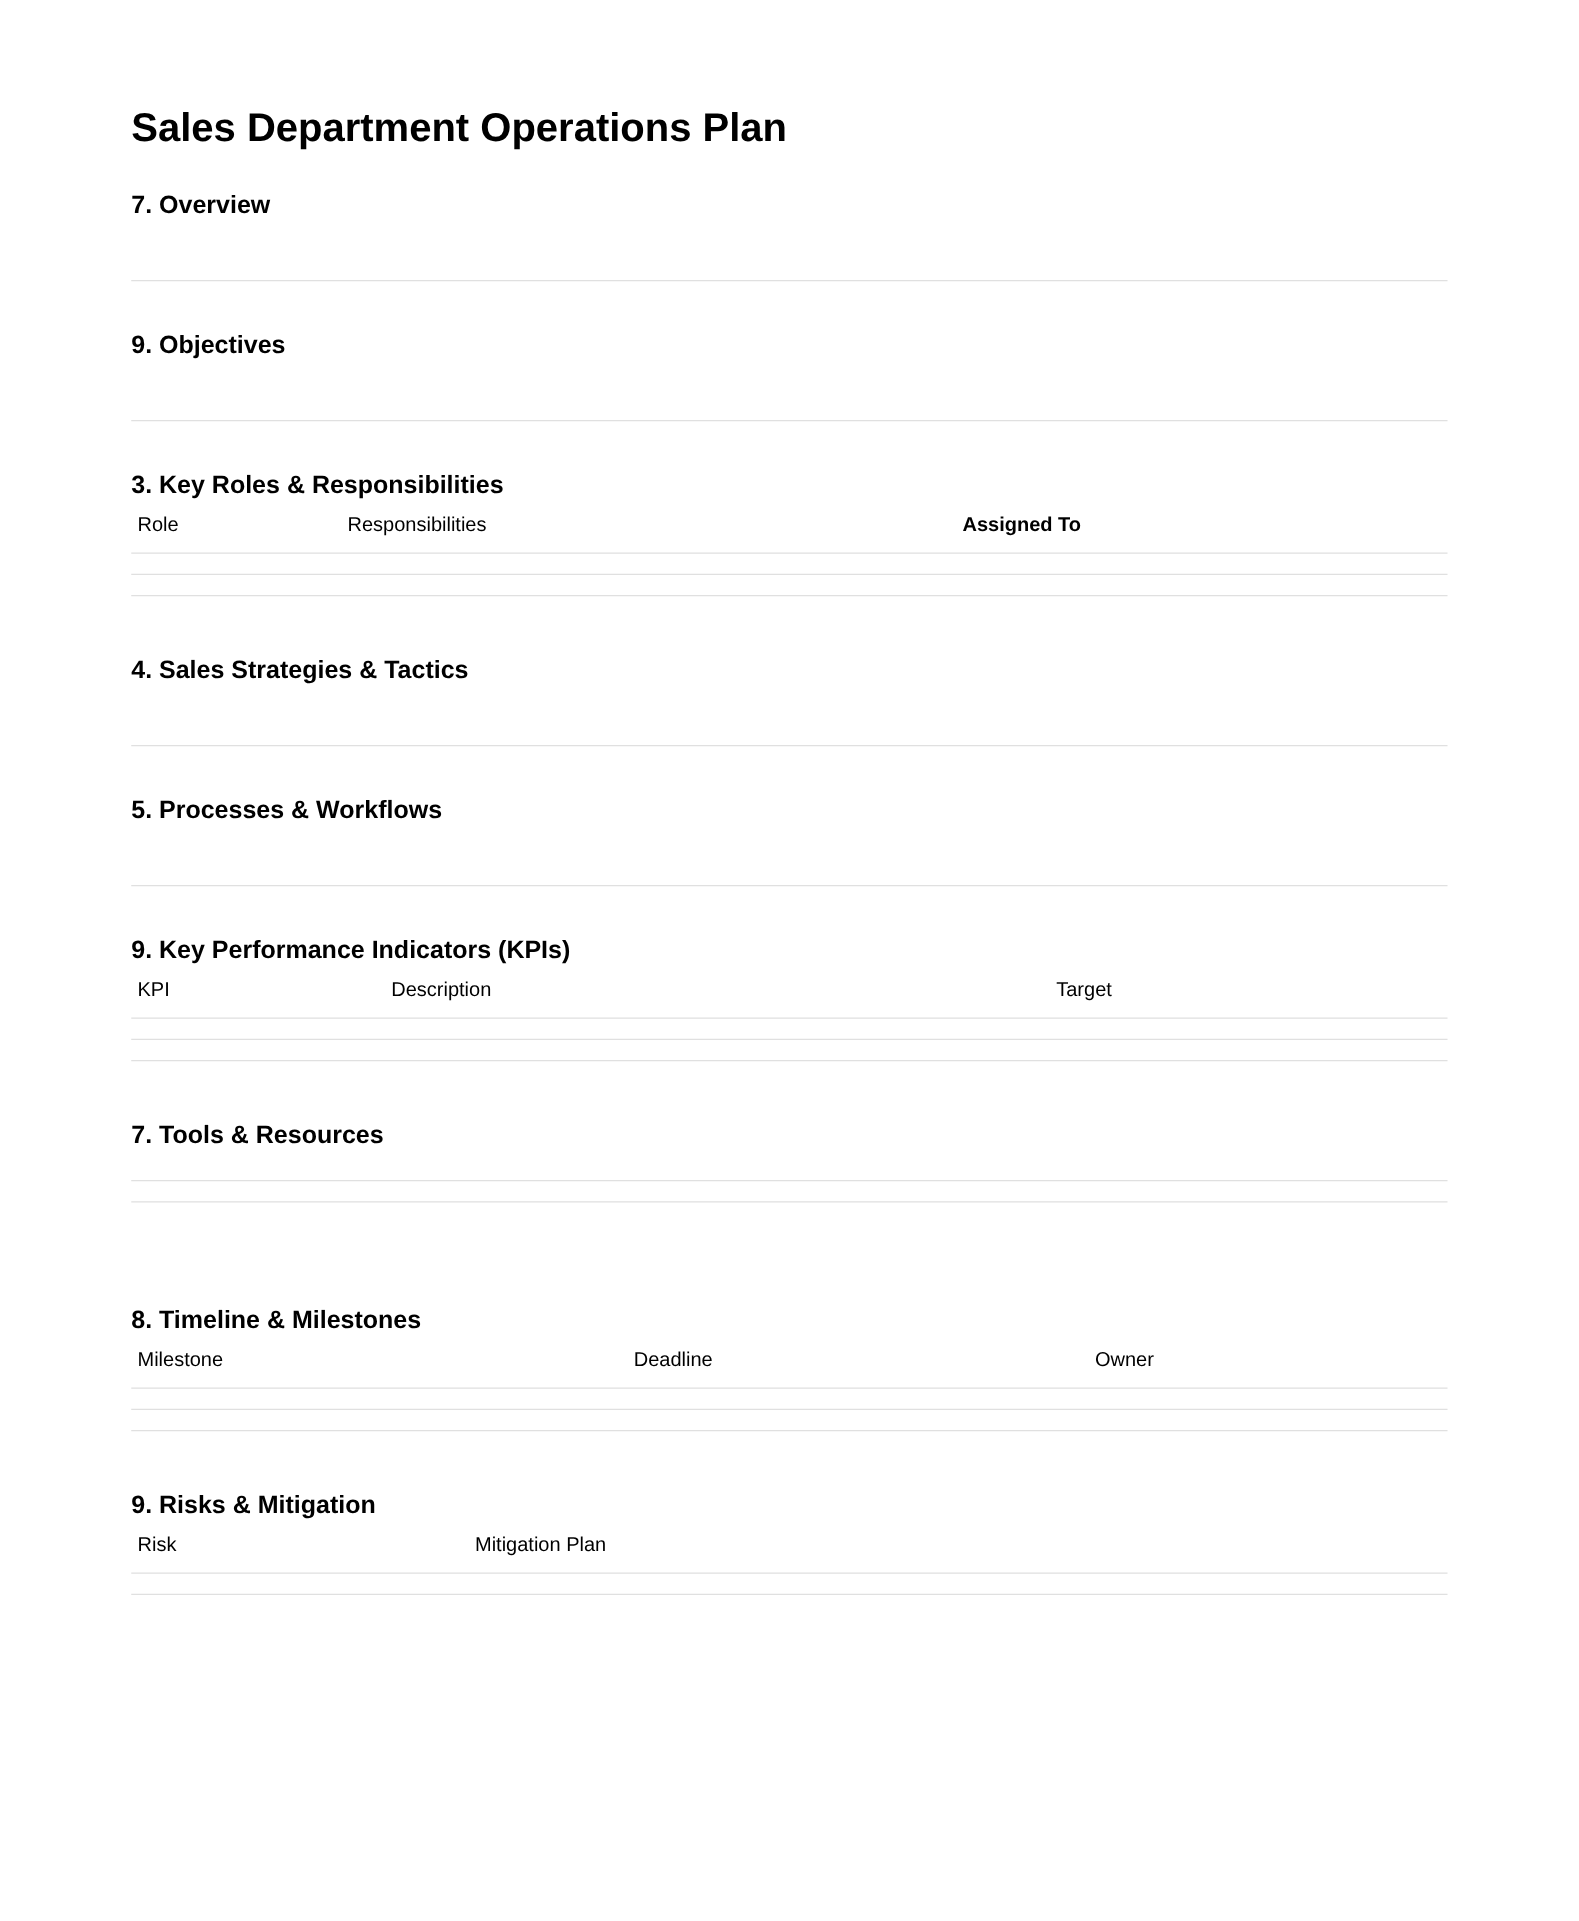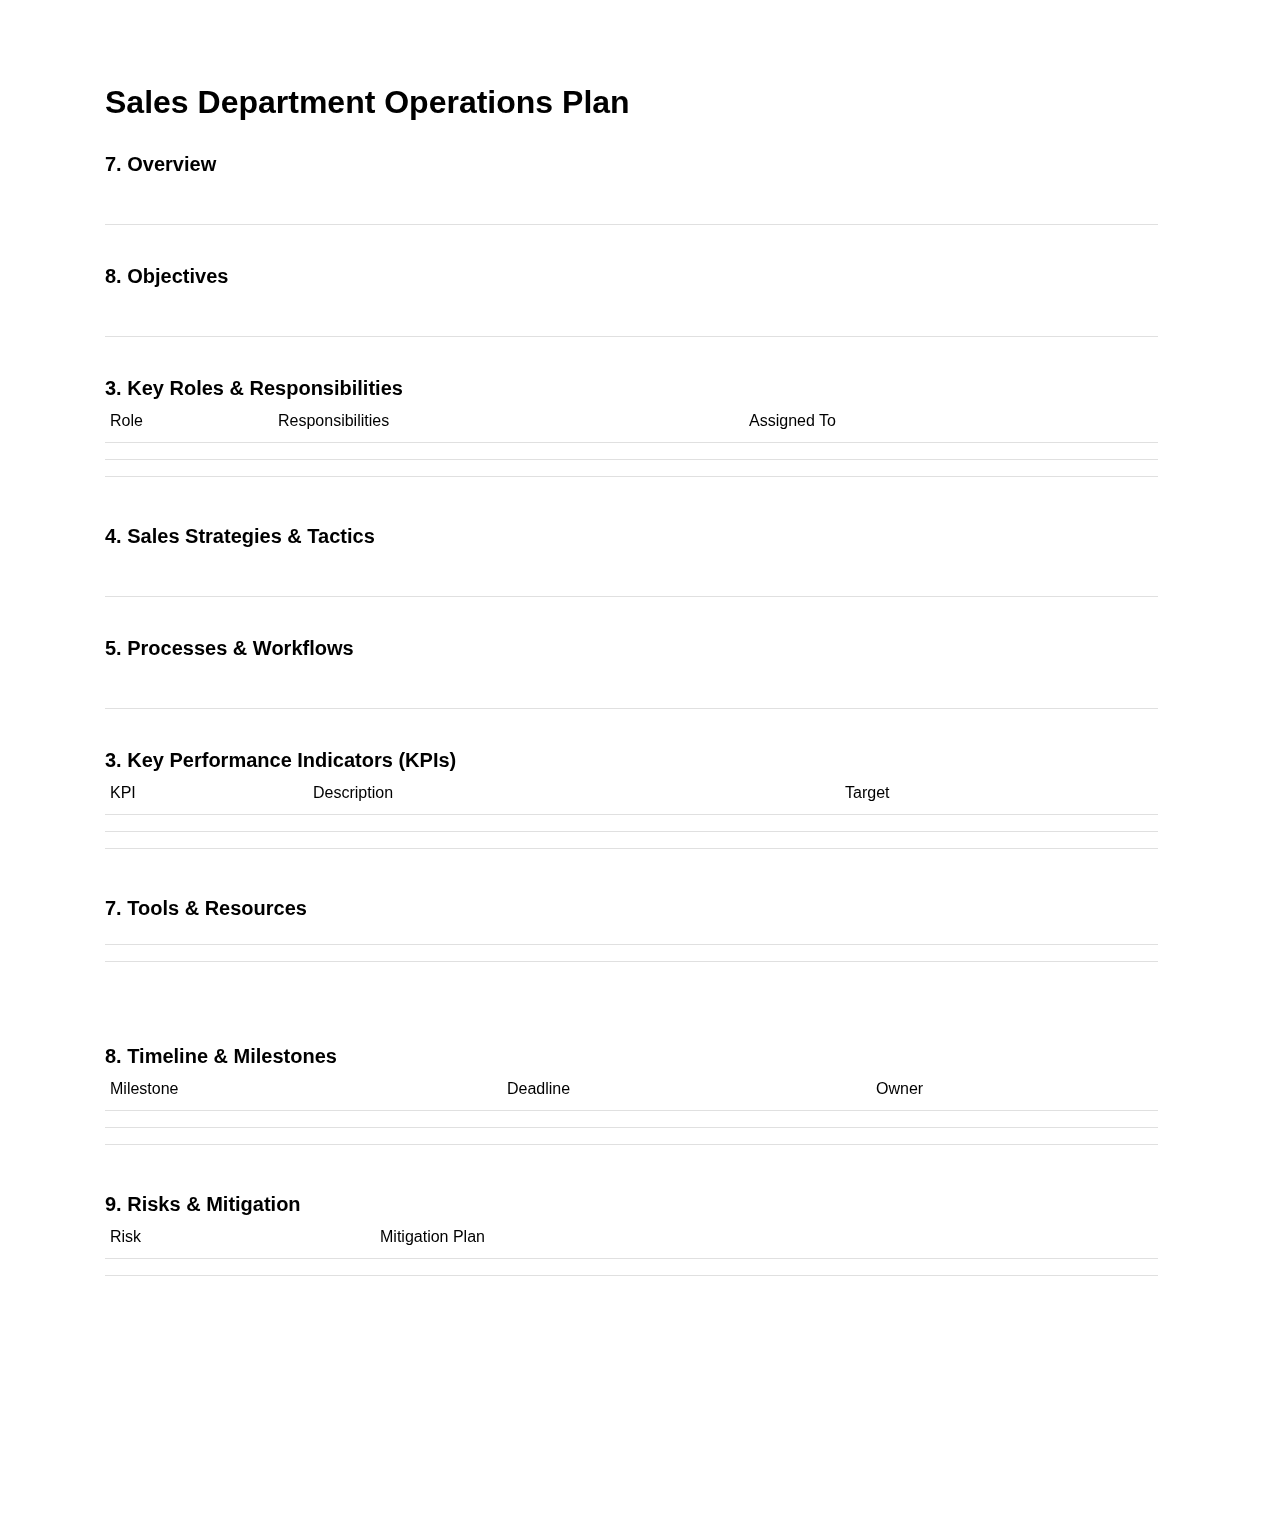--- a/index.html
+++ b/index.html
@@ -19,49 +19,49 @@
 
 <div class="page">
   <h1>Sales Department Operations Plan</h1>
 
   <div class="sec" style="top:152px;">
     <h2>7. Overview</h2>
     <div class="bottom" style="top:72px;"></div>
   </div>
 
   <div class="sec" style="top:264px;">
-    <h2>8. Objectives</h2>
+    <h2>9. Objectives</h2>
     <div class="bottom" style="top:72px;"></div>
   </div>
 
   <div class="sec" style="top:376px;">
     <h2>3. Key Roles &amp; Responsibilities</h2>
     <div class="tbl">
       <div class="thead">
         <span style="left:5px;">Role</span>
         <span style="left:173px;">Responsibilities</span>
-        <span style="left:644px;">Assigned To</span>
+        <span style="left:665px;font-weight:bold;">Assigned To</span>
       </div>
       <div class="trow"></div>
       <div class="trow"></div>
     </div>
   </div>
 
   <div class="sec" style="top:524px;">
     <h2>4. Sales Strategies &amp; Tactics</h2>
     <div class="bottom" style="top:72px;"></div>
   </div>
 
   <div class="sec" style="top:636px;">
     <h2>5. Processes &amp; Workflows</h2>
     <div class="bottom" style="top:72px;"></div>
   </div>
 
   <div class="sec" style="top:748px;">
-    <h2>3. Key Performance Indicators (KPIs)</h2>
+    <h2>9. Key Performance Indicators (KPIs)</h2>
     <div class="tbl">
       <div class="thead">
         <span style="left:5px;">KPI</span>
         <span style="left:208px;">Description</span>
         <span style="left:740px;">Target</span>
       </div>
       <div class="trow"></div>
       <div class="trow"></div>
     </div>
   </div>

